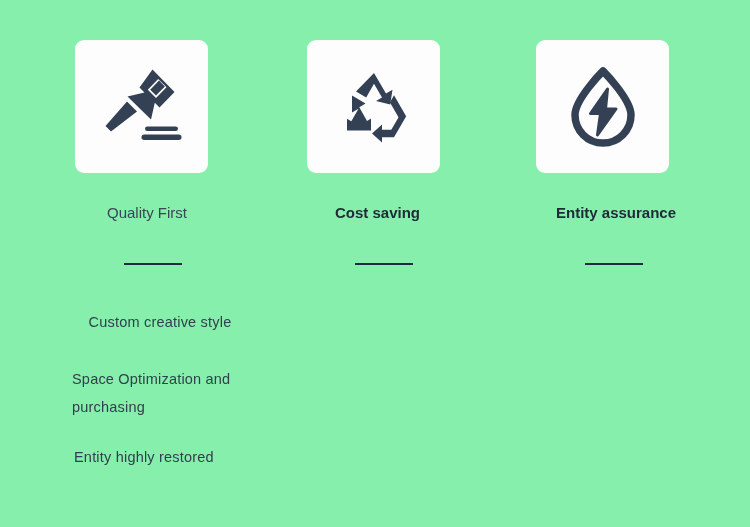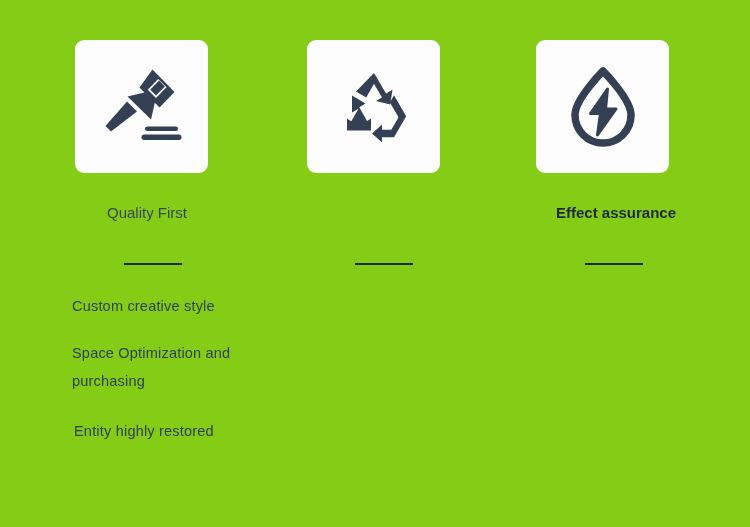--- a/index.html
+++ b/index.html
@@ -12,21 +12,21 @@
     background: #e4e4e5;
     font-family: "Liberation Sans", sans-serif;
     color: #2c3e50;
     overflow: hidden;
   }
 
   .board {
     position: relative;
     width: 750px;
     height: 527px;
-    background: #84cc16;
+    background: #86efac;
   }
 
   .columns {
     position: absolute;
     left: 0;
     top: 0;
     width: 750px;
     height: 527px;
     display: flex;
     flex-direction: row;
@@ -94,22 +94,22 @@
   }
   .feature-item {
     font-size: 14.5px;
     line-height: 28px;
     color: #31404f;
     letter-spacing: 0.2px;
   }
   .col-1 .feature-list { left: 22px; width: 214px; }
   .col-2 .feature-list { left: 252px; width: 214px; }
 
-  .col-1 .feature-item:nth-child(1) { margin-top: 0px; padding-left: 38px; }
-  .col-1 .feature-item:nth-child(2) { margin-top: 19px; padding-left: 38px; }
+  .col-1 .feature-item:nth-child(1) { margin-top: 16px; padding-left: 38px; text-align: center; }
+  .col-1 .feature-item:nth-child(2) { margin-top: 29px; padding-left: 38px; }
   .col-1 .feature-item:nth-child(3) { margin-top: 22px; padding-left: 40px; }
 
   .col-2 .feature-item:nth-child(1) { margin-top: 0px; padding-left: 38px; }
   .col-2 .feature-item:nth-child(2) { margin-top: 29px; padding-left: 38px; }
   .col-2 .feature-item:nth-child(3) { margin-top: 22px; padding-left: 36px; }
 
   .feature-item .line2 { display: block; }
 </style>
 </head>
 <body>
@@ -167,38 +167,39 @@
 
               <path d="M22.0 32.5 L35.5 40.5 L29.3 44.2 L37.0 57.9 L41.0 55.5 L41.0 67.5 L17.0 67.5 L17.0 55.8 L21.3 58.2 L28.5 45.8 L22.0 49.5 Z"></path>
 
               <path d="M64.0 32.2 L76.0 53.0 L69.8 56.6 L62.0 43.0 L59.9 39.4 Z"></path>
               <path d="M76.2 53.2 L64.0 74.3 L52.0 74.3 L52.0 79.5 L42.0 70.5 L52.0 61.5 L52.0 66.8 L61.3 66.8 L69.9 52.0 Z"></path>
             </g>
           </svg>
         </span>
       </div>
 
+      <div class="card-heading bold">Cost saving</div>
 
       <div class="divider"></div>
 
     </div>
 
     <div class="column col-3">
 
       <div class="icon-card">
         <span>
           <svg width="88" height="88" viewBox="0 0 88 88" aria-hidden="true">
 
             <path d="M44 8 C44 8 72 36 72 52 C72 67.5 59.5 80 44 80 C28.5 80 16 67.5 16 52 C16 36 44 8 44 8 Z" fill="none" stroke="#344155" stroke-width="7.5" stroke-linejoin="round"></path>
 
             <path d="M48.5 26 L31.5 50.5 L41.5 50.5 L38.5 72 L57.0 46.0 L46.5 46.0 Z" fill="#344155" stroke="#344155" stroke-width="3" stroke-linejoin="round"></path>
           </svg>
         </span>
       </div>
 
-      <div class="card-heading bold">Effect assurance</div>
+      <div class="card-heading bold">Entity assurance</div>
 
       <div class="divider"></div>
 
     </div>
 
   </div>
 </div>
 
 </body></html>

